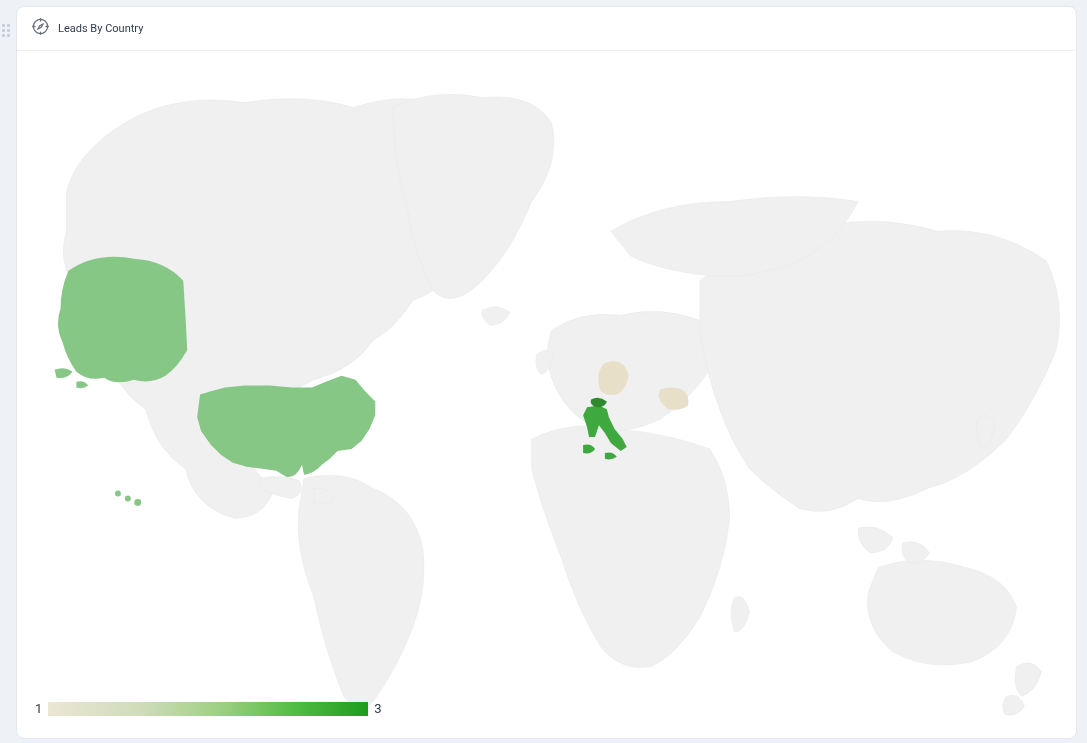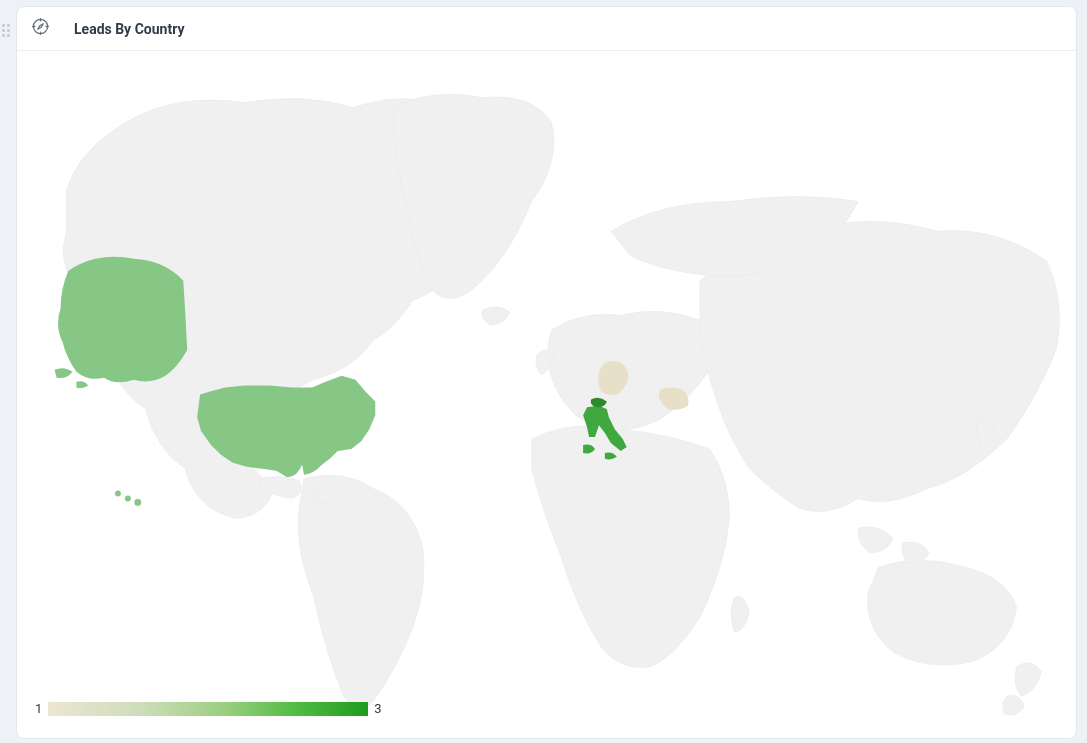--- a/index.html
+++ b/index.html
@@ -45,24 +45,23 @@
     }
     .card-header {
       display: flex;
       align-items: center;
       gap: 8px;
       padding: 10px 14px;
       border-bottom: 1px solid #eceff3;
     }
     .card-header svg { color: #6b7280; flex-shrink: 0; }
     .card-title {
-      font-size: 14px;
-      font-weight: 700;
+      font-size: 11px;
+      font-weight: 400;
       color: #303b4a;
-      margin-left: 16px;
     }
     .map-wrap {
       flex: 1 1 auto;
       position: relative;
     }
     .map-wrap svg {
       width: 100%;
       height: 100%;
       display: block;
     }

